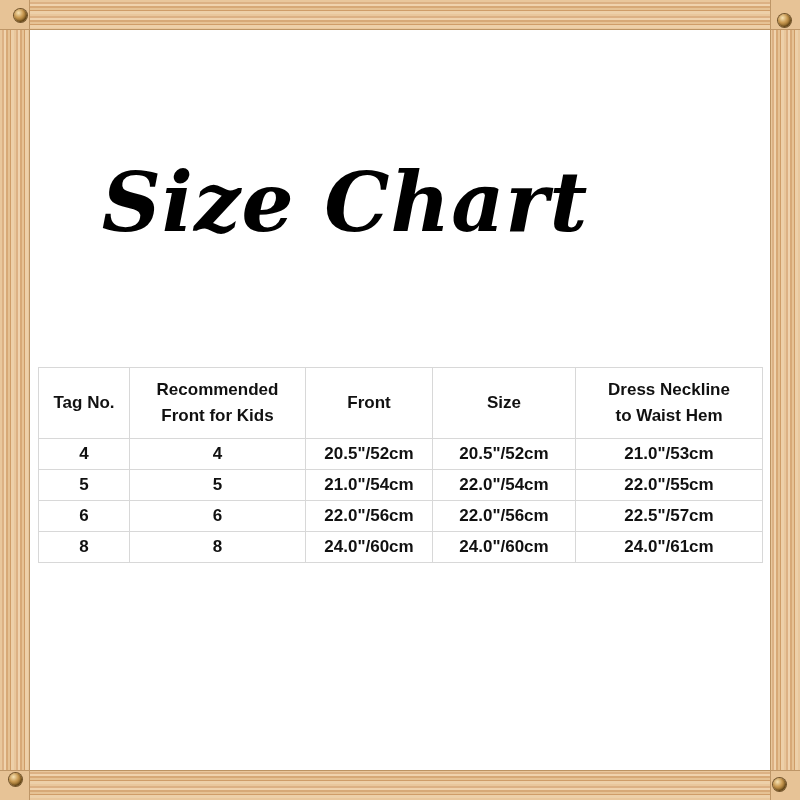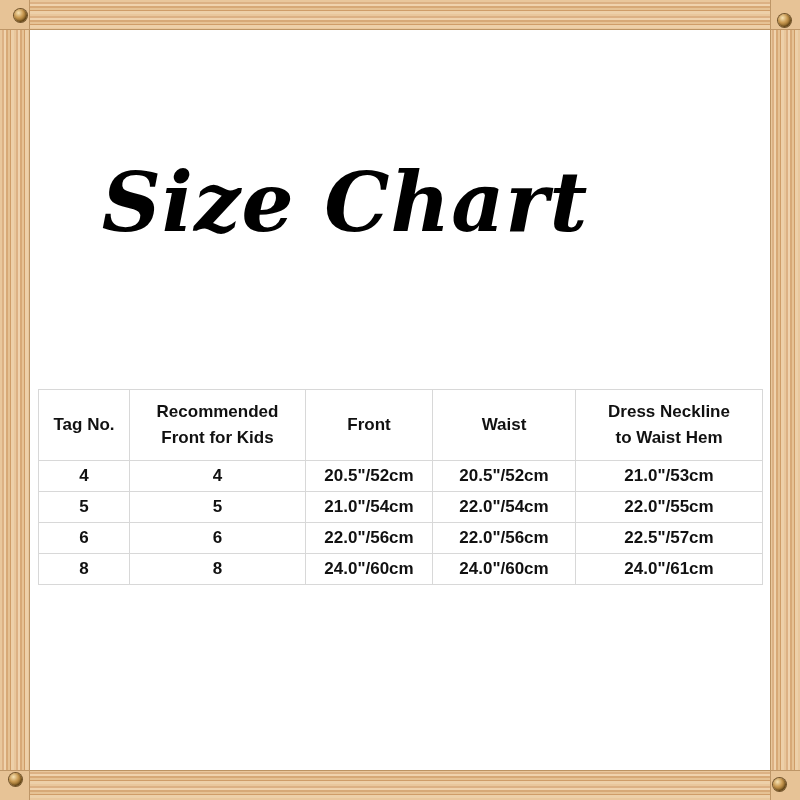--- a/index.html
+++ b/index.html
@@ -154,21 +154,21 @@
     line-height: 1;
     color: #000000;
     letter-spacing: 1px;
     white-space: nowrap;
   }
 
   
   .size-table-wrap {
     position: absolute;
     left: 7px;
-    top: 358px;
+    top: 336px;
     width: 724px;
   }
   table.size-table {
     width: 724px;
     border-collapse: collapse;
     table-layout: fixed;
     font-family: "Liberation Sans", sans-serif;
   }
   table.size-table th,
   table.size-table td {
@@ -237,21 +237,21 @@
               <span class="th-l1">Tag No.</span>
             </th>
             <th>
               <span class="th-l1">Recommended</span>
               <span class="th-l2">Front for Kids</span>
             </th>
             <th>
               <span class="th-l1">Front</span>
             </th>
             <th>
-              <span class="th-l1">Waist</span>
+              <span class="th-l1">Size</span>
             </th>
             <th>
               <span class="th-l1">Dress Neckline</span>
               <span class="th-l2">to Waist Hem</span>
             </th>
           </tr>
         </thead>
         <tbody>
           <tr>
             <td>4</td>

